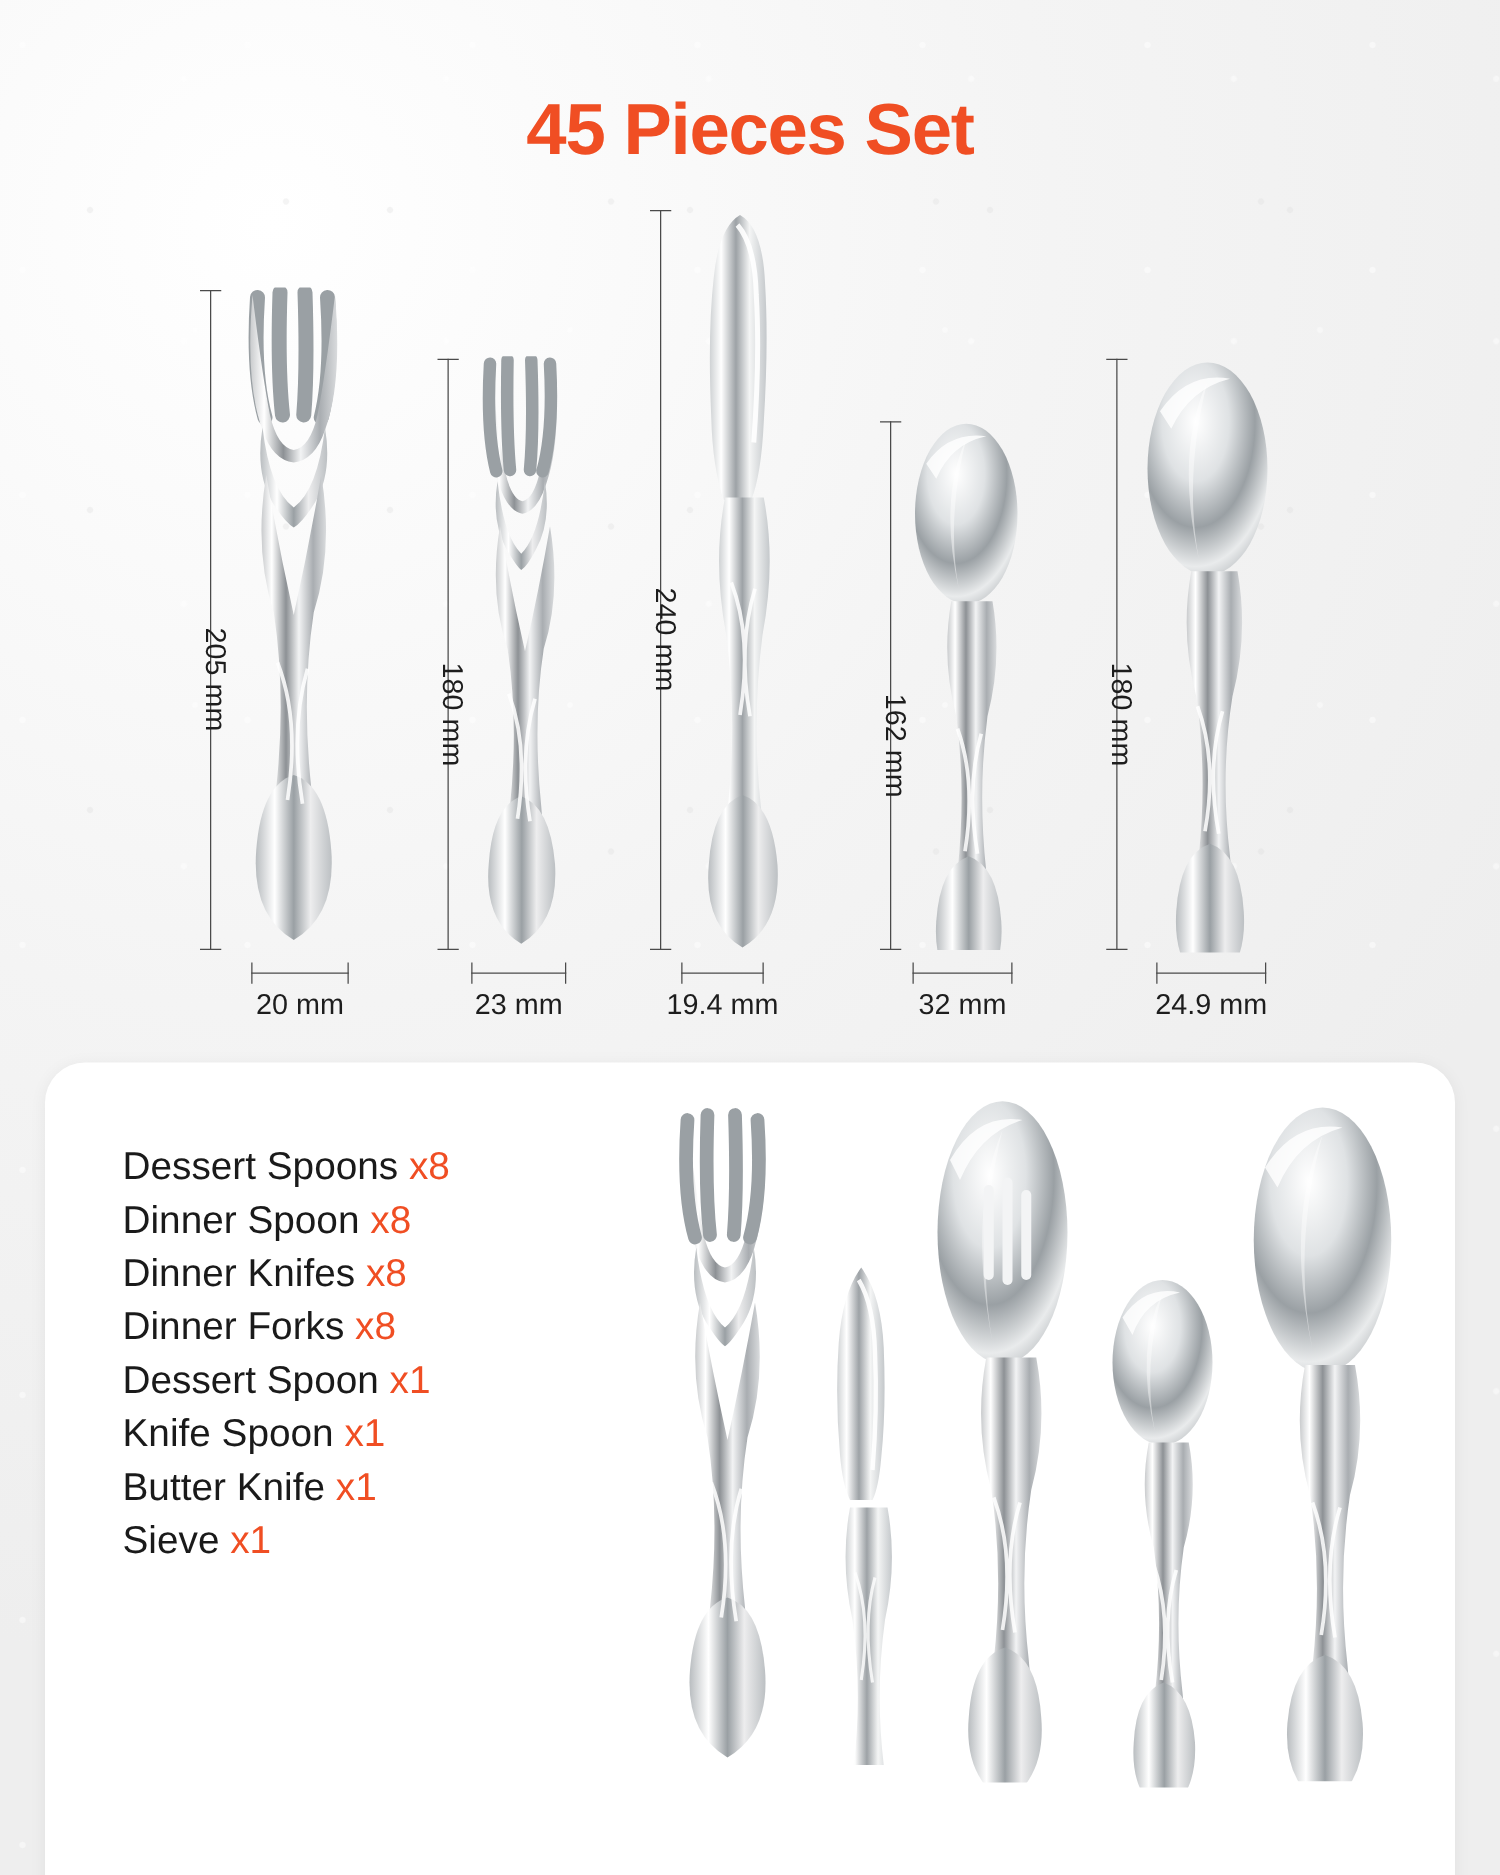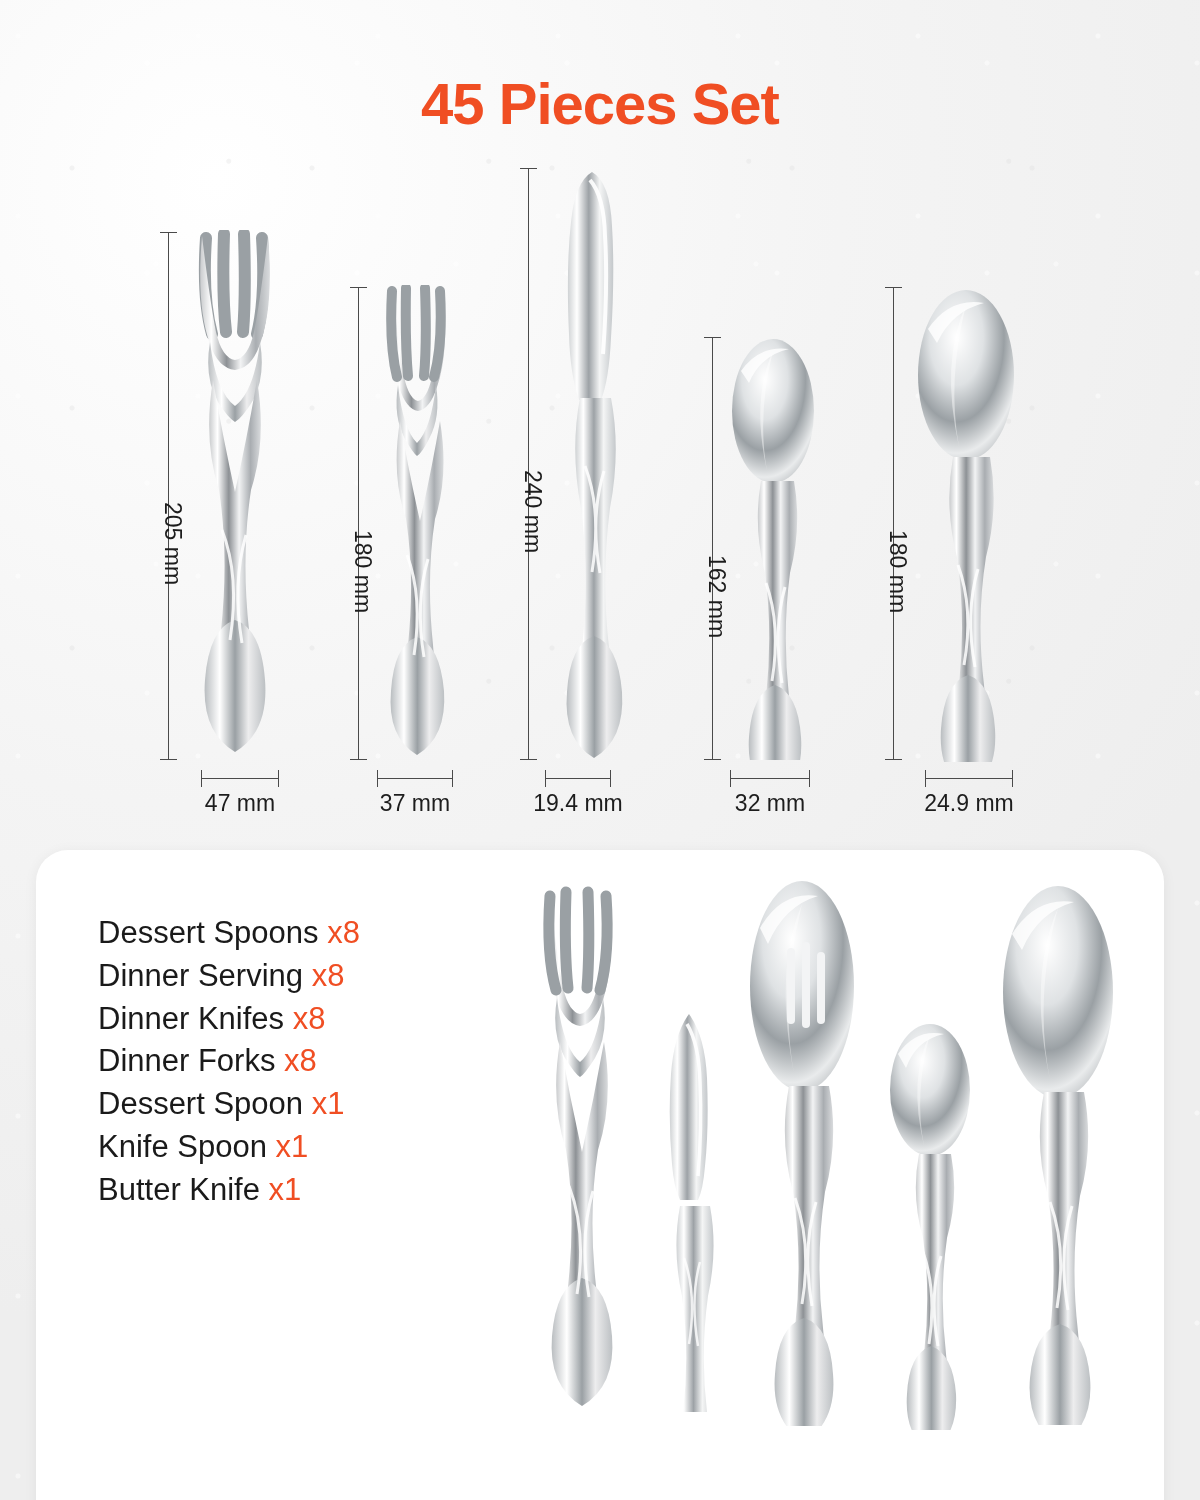--- a/index.html
+++ b/index.html
@@ -204,21 +204,21 @@
     <div class="vdim" style="left:168px; top:82px; height:528px;">
       <div class="vline"></div>
         <div class="cap top"></div>
         <div class="cap bot"></div>
       <div class="vlabel">205 mm</div>
     </div>
     <div class="hdim" style="left:201px; top:628px; width:78px;">
       <div class="hline"></div>
         <div class="cap l"></div>
         <div class="cap r"></div>
-      <div class="hlabel">47 mm</div>
+      <div class="hlabel">20 mm</div>
     </div>
 
     <div class="item" style="left:370px; top:135px;">
       <svg width="95" height="475" viewBox="0 0 95 475">
         <path d="M22 6 q-5 62 7 96 q7 22 19 24 q12 -2 19 -24 q12 -34 7 -96 q-7 58 -12 86 q-5 22 -14 24 q-9 -2 -14 -24 q-5 -28 -12 -86z" fill="url(#g1)"></path>
         <path d="M22 6 q-3 54 5 86 M36 3 q-1 56 2 88 M55 3 q2 56 -1 88 M70 6 q3 54 -6 86" stroke="#9aa0a4" stroke-width="10" fill="none" stroke-linecap="round"></path>
         <path d="M28 100 q-5 32 7 54 q8 14 12 17 q5 -3 12 -17 q12 -22 7 -54 q-5 44 -19 58 q-14 -14 -19 -58z" fill="url(#g1b)"></path>
         <path d="M30 136 q-9 54 6 98 q9 58 2 126 q-5 54 12 72 q18 -18 13 -72 q-7 -68 2 -126 q14 -44 5 -98 q-9 52 -20 100 q-11 -48 -20 -100z" fill="url(#g1)"></path>
         <path d="M47 352 q-23 8 -26 54 q-4 46 26 64 q30 -18 27 -64 q-4 -46 -27 -54z" fill="url(#g1b)"></path>
         <path d="M37 270 q16 42 7 100 M58 274 q-13 44 -4 98" stroke="#ffffff" stroke-width="3" fill="none" opacity=".85"></path>
@@ -227,21 +227,21 @@
     <div class="vdim" style="left:358px; top:137px; height:473px;">
       <div class="vline"></div>
         <div class="cap top"></div>
         <div class="cap bot"></div>
       <div class="vlabel">180 mm</div>
     </div>
     <div class="hdim" style="left:377px; top:628px; width:76px;">
       <div class="hline"></div>
         <div class="cap l"></div>
         <div class="cap r"></div>
-      <div class="hlabel">37 mm</div>
+      <div class="hlabel">23 mm</div>
     </div>
 
     <div class="item" style="left:540px; top:16px;">
       <svg width="100" height="600" viewBox="0 0 100 600">
         <defs>
           <linearGradient id="gk" x1="0" y1="0" x2="1" y2="0">
             <stop offset="0%" stop-color="#cfd2d4"></stop>
             <stop offset="20%" stop-color="#ffffff"></stop>
             <stop offset="46%" stop-color="#9da2a6"></stop>
             <stop offset="70%" stop-color="#f4f5f5"></stop>
@@ -321,26 +321,27 @@
         <div class="cap l"></div>
         <div class="cap r"></div>
       <div class="hlabel">24.9 mm</div>
     </div>
   </div>
 
   <div class="card">
 
     <div class="list">
       <div class="list-item"><span>Dessert Spoons</span> <span class="qty">x8</span></div>
-      <div class="list-item"><span>Dinner Serving</span> <span class="qty">x8</span></div>
+      <div class="list-item"><span>Dinner Spoon</span> <span class="qty">x8</span></div>
       <div class="list-item"><span>Dinner Knifes</span> <span class="qty">x8</span></div>
       <div class="list-item"><span>Dinner Forks</span> <span class="qty">x8</span></div>
       <div class="list-item"><span>Dessert Spoon</span> <span class="qty">x1</span></div>
       <div class="list-item"><span>Knife Spoon</span> <span class="qty">x1</span></div>
       <div class="list-item"><span>Butter Knife</span> <span class="qty">x1</span></div>
+      <div class="list-item"><span>Sieve</span> <span class="qty">x1</span></div>
     </div>
 
     <div class="pieces">
 
       <div class="piece" style="left:20px; top:16px;">
         <svg width="110" height="540" viewBox="0 0 110 540">
           <path d="M24 10 q-5 66 7 104 q8 24 23 26 q15 -2 23 -26 q12 -38 7 -104 q-7 62 -13 92 q-6 24 -17 26 q-11 -2 -17 -26 q-6 -30 -13 -92z" fill="url(#g1)"></path>
           <path d="M24 10 q-4 58 6 94 M40 6 q-2 60 2 96 M62 6 q2 60 -1 96 M80 10 q4 58 -6 94" stroke="#9aa0a4" stroke-width="11" fill="none" stroke-linecap="round"></path>
           <path d="M31 112 q-6 36 8 60 q10 16 15 19 q5 -3 15 -19 q14 -24 8 -60 q-6 50 -23 64 q-17 -14 -23 -64z" fill="url(#g1b)"></path>
           <path d="M34 156 q-10 58 6 108 q10 64 2 136 q-6 58 14 78 q20 -20 14 -78 q-8 -72 2 -136 q16 -50 6 -108 q-10 56 -22 110 q-12 -54 -22 -110z" fill="url(#g1)"></path>

